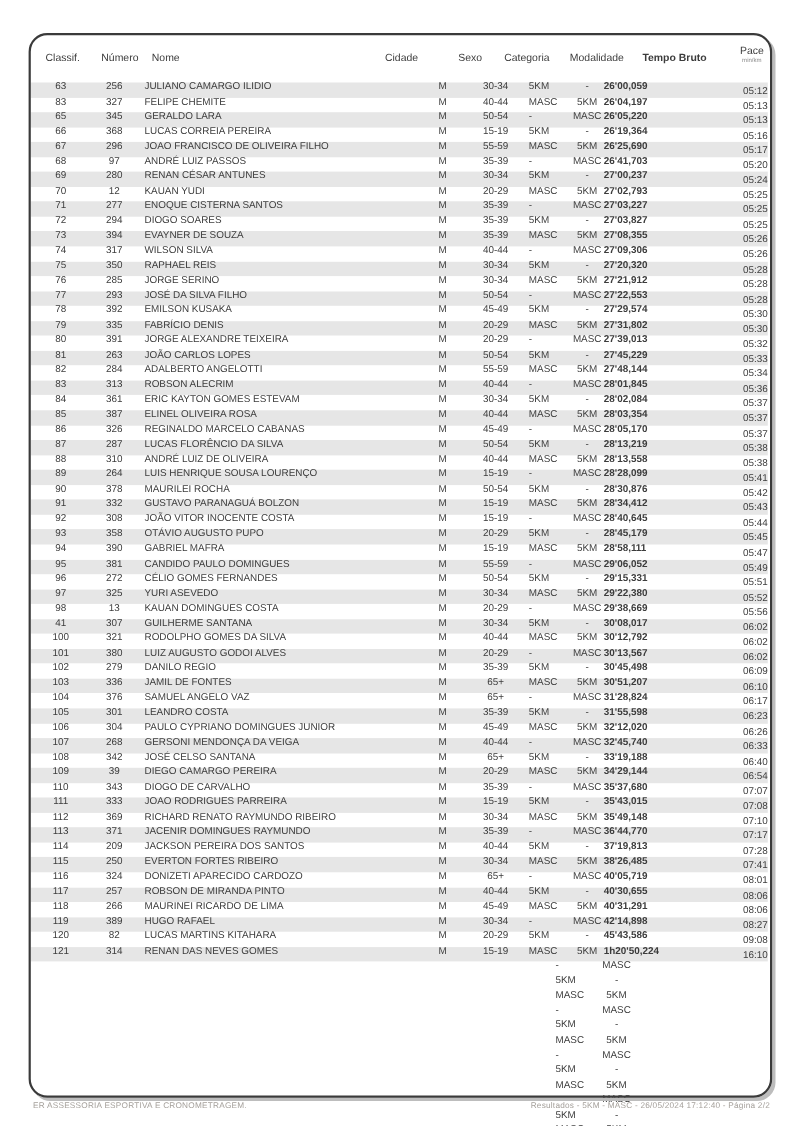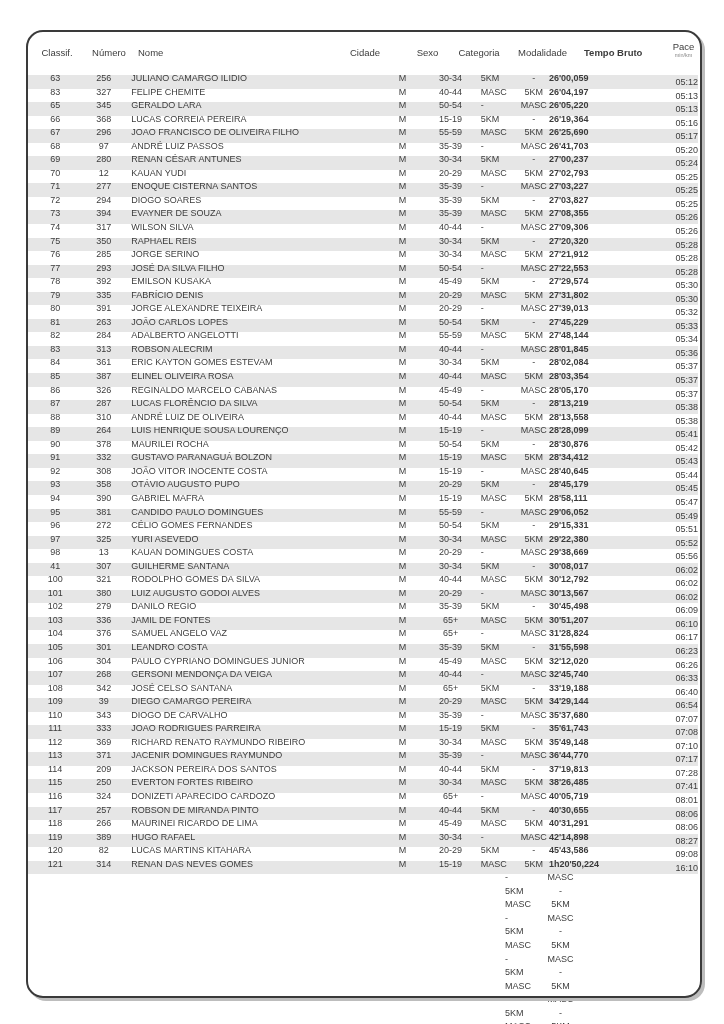--- a/index.html
+++ b/index.html
@@ -53,20 +53,24 @@
   
   .sheet-border{position:absolute;left:26px;top:30px;width:672px;height:964px;z-index:3;
     border:2px solid var(--border);border-radius:17px;pointer-events:none;
     box-shadow:3px 3px 0 var(--shadow);}
 </style>
 </head>
 <body>
 
 <div class="page">
 
+  <div class="footer">
+    <span>ER ASSESSORIA ESPORTIVA E CRONOMETRAGEM.</span>
+    <span>Resultados - 5KM - MASC - 26/05/2024 17:12:40 - Página 2/2</span>
+  </div>
 
   <div class="sheet-content">
     <div class="hrow">
       <div class="c-classif">Classif.</div>
       <div class="c-numero">Número</div>
       <div class="c-nome">Nome</div>
       <div class="c-cidade">Cidade</div>
       <div class="c-sexo">Sexo</div>
       <div class="c-categoria">Categoria</div>
       <div class="c-mod">
@@ -755,21 +759,21 @@
           <div class="c-classif">111</div>
           <div class="c-numero">333</div>
           <div class="c-nome">JOAO RODRIGUES PARREIRA</div>
           <div class="c-cidade"></div>
           <div class="c-sexo">M</div>
           <div class="c-categoria">15-19</div>
           <div class="c-mod">
             <span class="m1">5KM</span>
             <span class="m2">-</span>
           </div>
-          <div class="c-tempo">35'61,743</div>
+          <div class="c-tempo">35'43,015</div>
           <div class="c-pace">07:08</div>
         </div>
         <div class="row">
           <div class="c-classif">112</div>
           <div class="c-numero">369</div>
           <div class="c-nome">RICHARD RENATO RAYMUNDO RIBEIRO</div>
           <div class="c-cidade"></div>
           <div class="c-sexo">M</div>
           <div class="c-categoria">30-34</div>
           <div class="c-mod">

